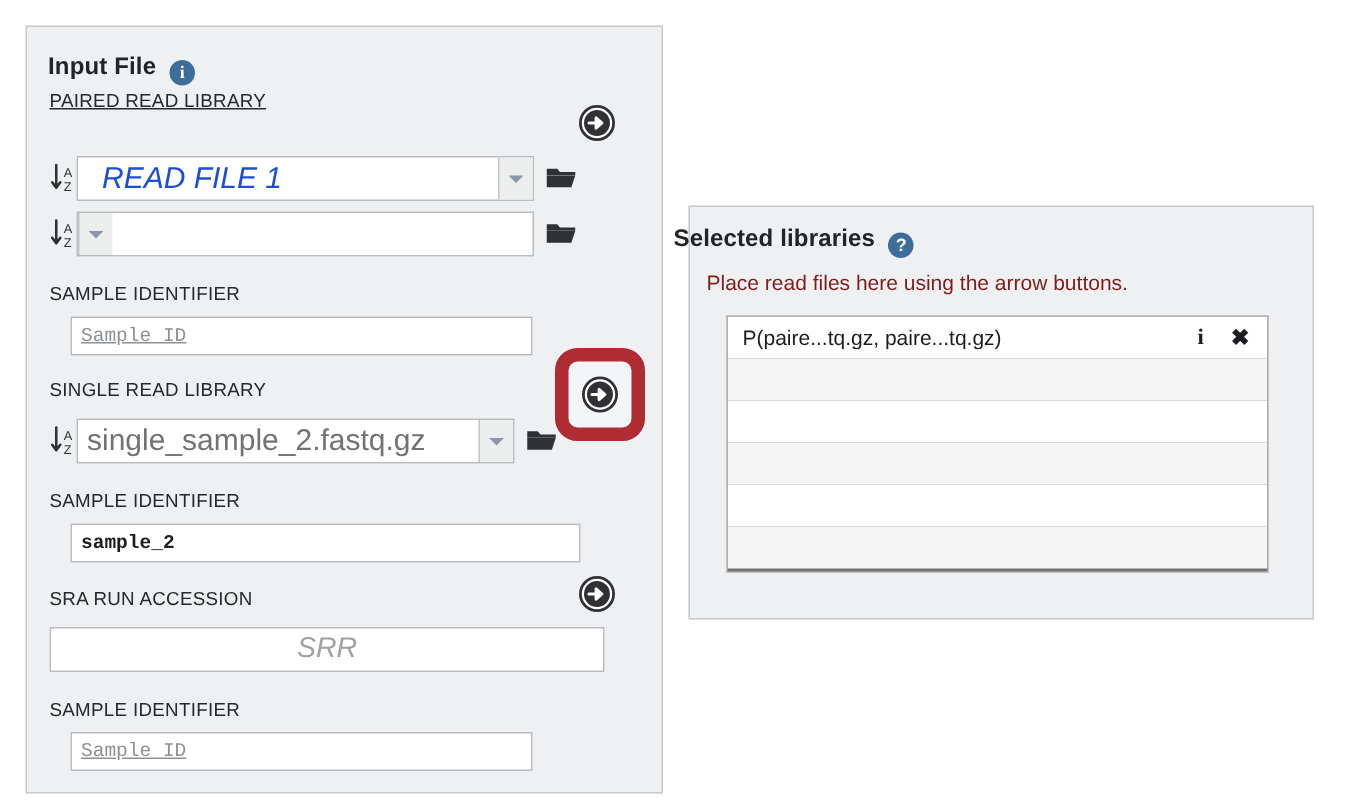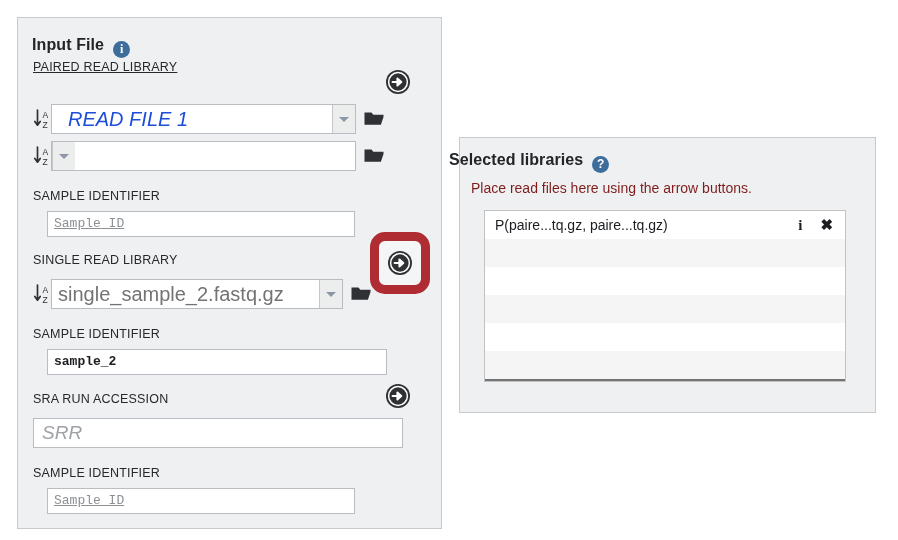--- a/index.html
+++ b/index.html
@@ -111,20 +111,21 @@
     padding: 0 8px;
     font-size: 19px;
     line-height: 28px;
     color: #1b1d20;
     white-space: nowrap;
     overflow: hidden;
   }
   .txt-big.placeholder {
     color: #9ea1a5;
     font-style: italic;
+    text-align: center;
   }
 
   
   .combo-row {
     position: absolute;
     display: flex;
     align-items: center;
   }
   .sort-icon {
     width: 18px;

